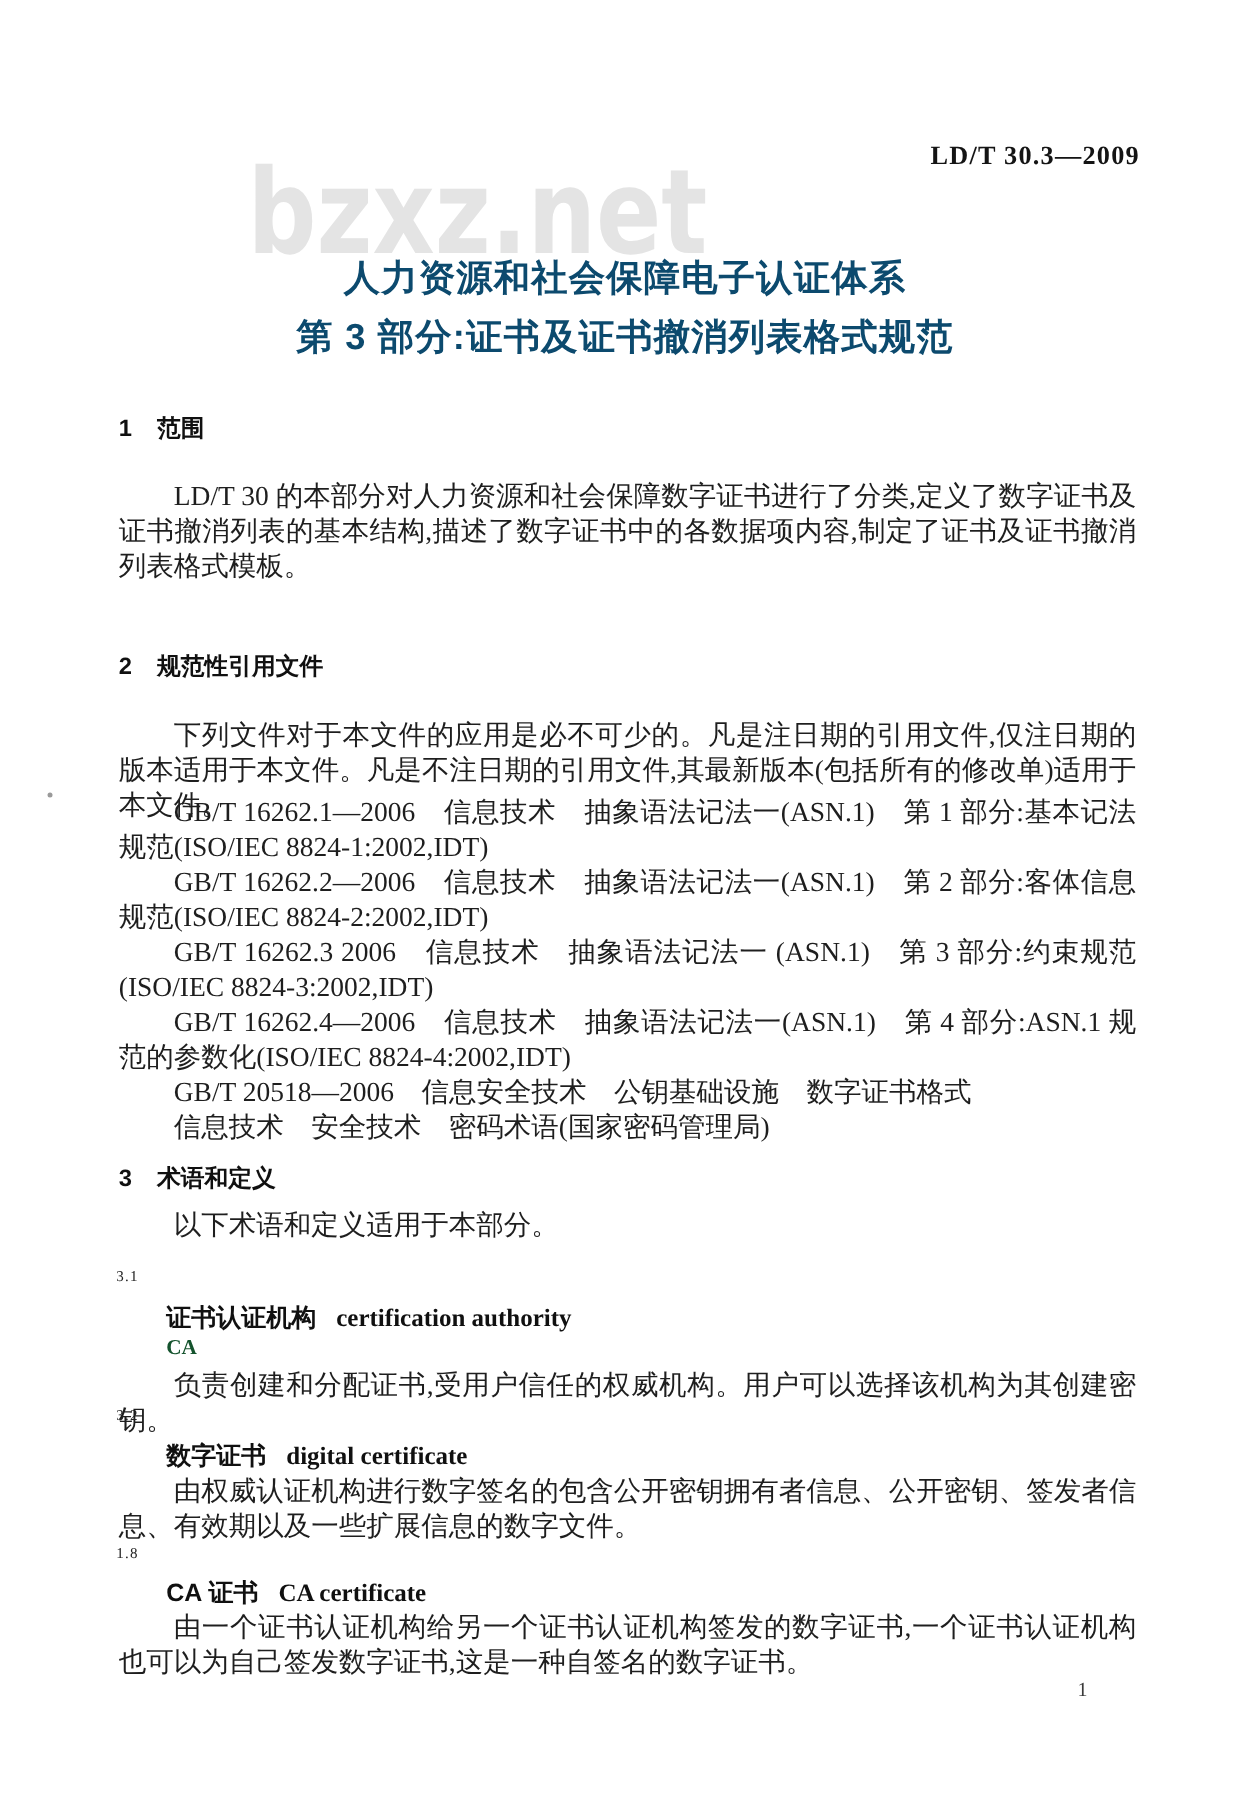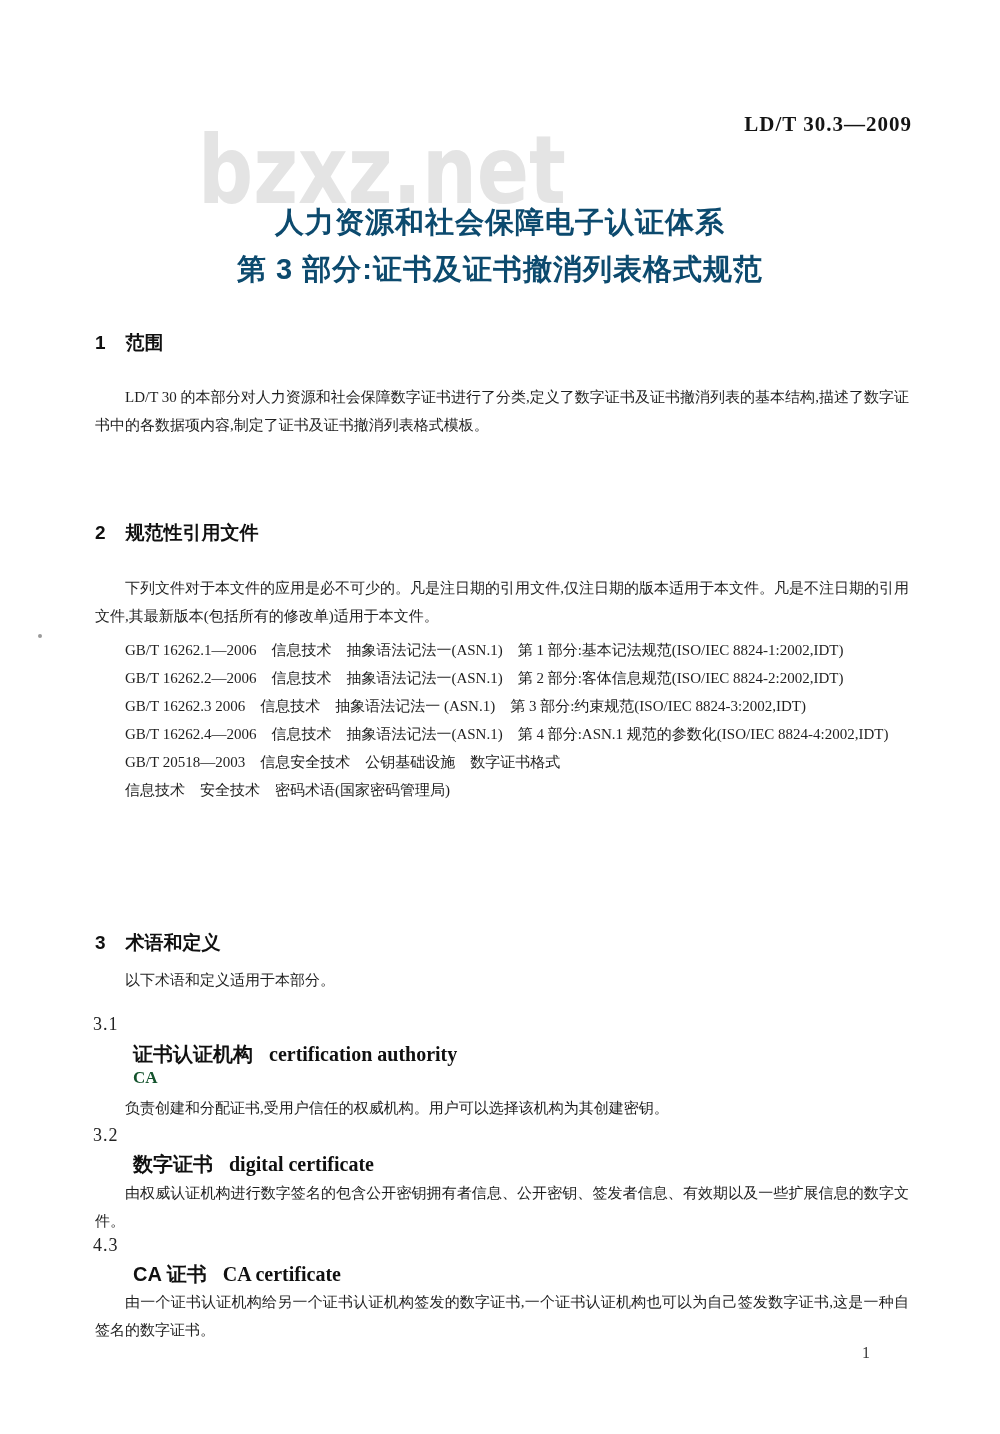--- a/index.html
+++ b/index.html
@@ -51,32 +51,32 @@
     font: bold 19px "Liberation Sans", "DejaVu Sans", sans-serif;
     color: #101010;
     text-align: right;
   }
   .sec-heading .sec-num { margin-right: 20px; }
 
   .body-block {
     position: absolute;
     left: 95px;
     width: 814px;
-    font-size: 15px;
+    font-size: 22px;
     line-height: 28px;
     color: #1e1e1e;
     text-align: justify;
   }
   .indent { text-indent: 2em; }
   .body-block p { margin: 0; text-indent: 2em; }
 
   .term-id {
     position: absolute;
     left: 93px;
-    font-size: 18px;
+    font-size: 12px;
     color: #222;
     letter-spacing: 1px;
   }
   .term-line {
     position: absolute;
     left: 133px;
     font-size: 20px;
     font-weight: bold;
     color: #101010;
   }
@@ -126,21 +126,21 @@
 
   <div class="sec-heading" style="top:520px">
     <span class="sec-num">2</span><span class="sec-title">规范性引用文件</span>
   </div>
   <div class="body-block indent" style="top:574px">下列文件对于本文件的应用是必不可少的。凡是注日期的引用文件,仅注日期的版本适用于本文件。凡是不注日期的引用文件,其最新版本(包括所有的修改单)适用于本文件。</div>
   <div class="body-block" style="top:636px">
     <p>GB/T 16262.1—2006　信息技术　抽象语法记法一(ASN.1)　第 1 部分:基本记法规范(ISO/IEC 8824-1:2002,IDT)</p>
     <p>GB/T 16262.2—2006　信息技术　抽象语法记法一(ASN.1)　第 2 部分:客体信息规范(ISO/IEC 8824-2:2002,IDT)</p>
     <p>GB/T 16262.3  2006　信息技术　抽象语法记法一 (ASN.1)　第 3 部分:约束规范(ISO/IEC 8824-3:2002,IDT)</p>
     <p>GB/T 16262.4—2006　信息技术　抽象语法记法一(ASN.1)　第 4 部分:ASN.1 规范的参数化(ISO/IEC 8824-4:2002,IDT)</p>
-    <p>GB/T 20518—2003　信息安全技术　公钥基础设施　数字证书格式</p>
+    <p>GB/T 20518—2006　信息安全技术　公钥基础设施　数字证书格式</p>
     <p>信息技术　安全技术　密码术语(国家密码管理局)</p>
   </div>
 
   <div class="sec-heading" style="top:930px">
     <span class="sec-num">3</span><span class="sec-title">术语和定义</span>
   </div>
   <div class="body-block indent" style="top:966px">以下术语和定义适用于本部分。</div>
 
   <div class="term-id" style="top:1014px">3.1</div>
   <div class="term-line" style="top:1041px">
@@ -148,21 +148,21 @@
   </div>
   <div class="term-alias" style="top:1068px">CA</div>
   <div class="body-block indent" style="top:1094px">负责创建和分配证书,受用户信任的权威机构。用户可以选择该机构为其创建密钥。</div>
 
   <div class="term-id" style="top:1125px">3.2</div>
   <div class="term-line" style="top:1151px">
     <span class="term-cn">数字证书</span><span class="term-en">digital certificate</span>
   </div>
   <div class="body-block indent" style="top:1179px">由权威认证机构进行数字签名的包含公开密钥拥有者信息、公开密钥、签发者信息、有效期以及一些扩展信息的数字文件。</div>
 
-  <div class="term-id" style="top:1235px">4.3</div>
+  <div class="term-id" style="top:1235px">1.8</div>
   <div class="term-line" style="top:1261px">
     <span class="term-cn">CA 证书</span><span class="term-en">CA certificate</span>
   </div>
   <div class="body-block indent" style="top:1288px">由一个证书认证机构给另一个证书认证机构签发的数字证书,一个证书认证机构也可以为自己签发数字证书,这是一种自签名的数字证书。</div>
 
   <div class="page-number">1</div>
 
 </div>
 
 </body></html>

